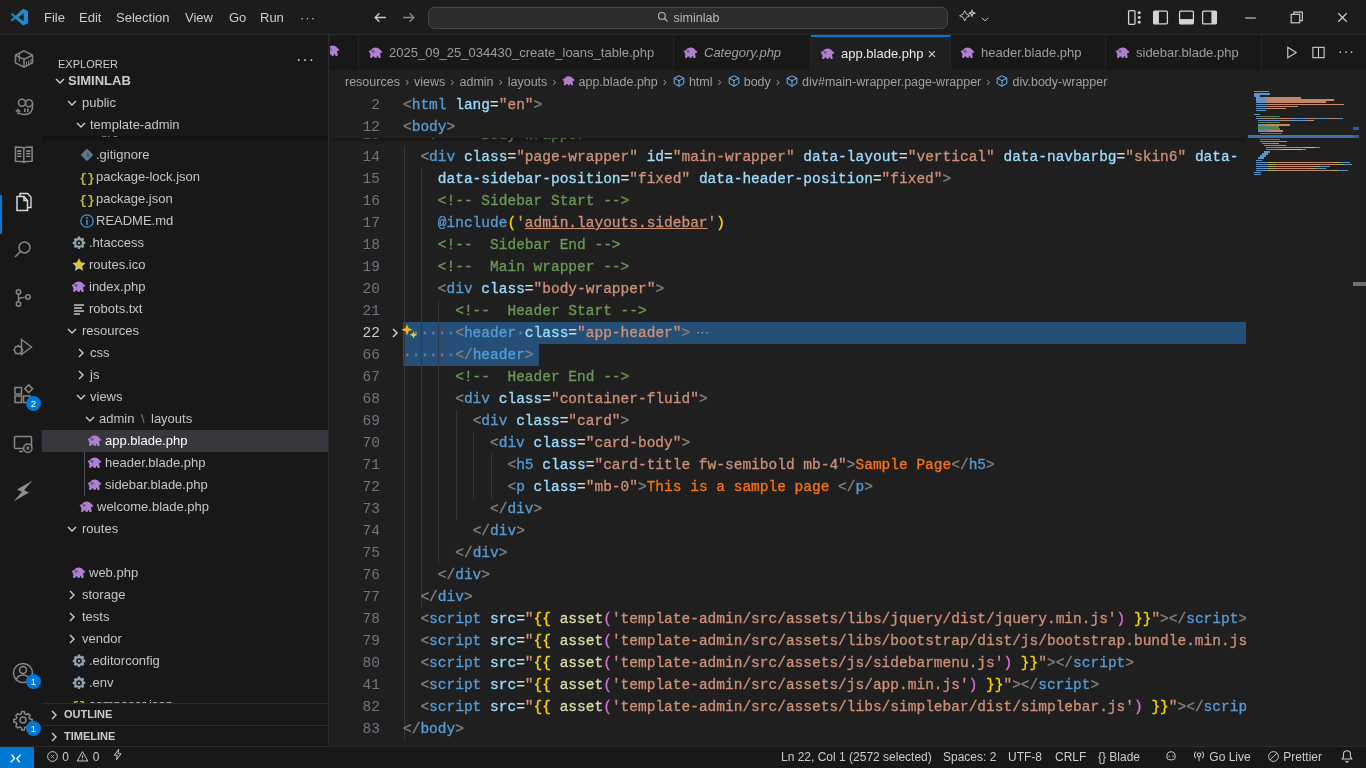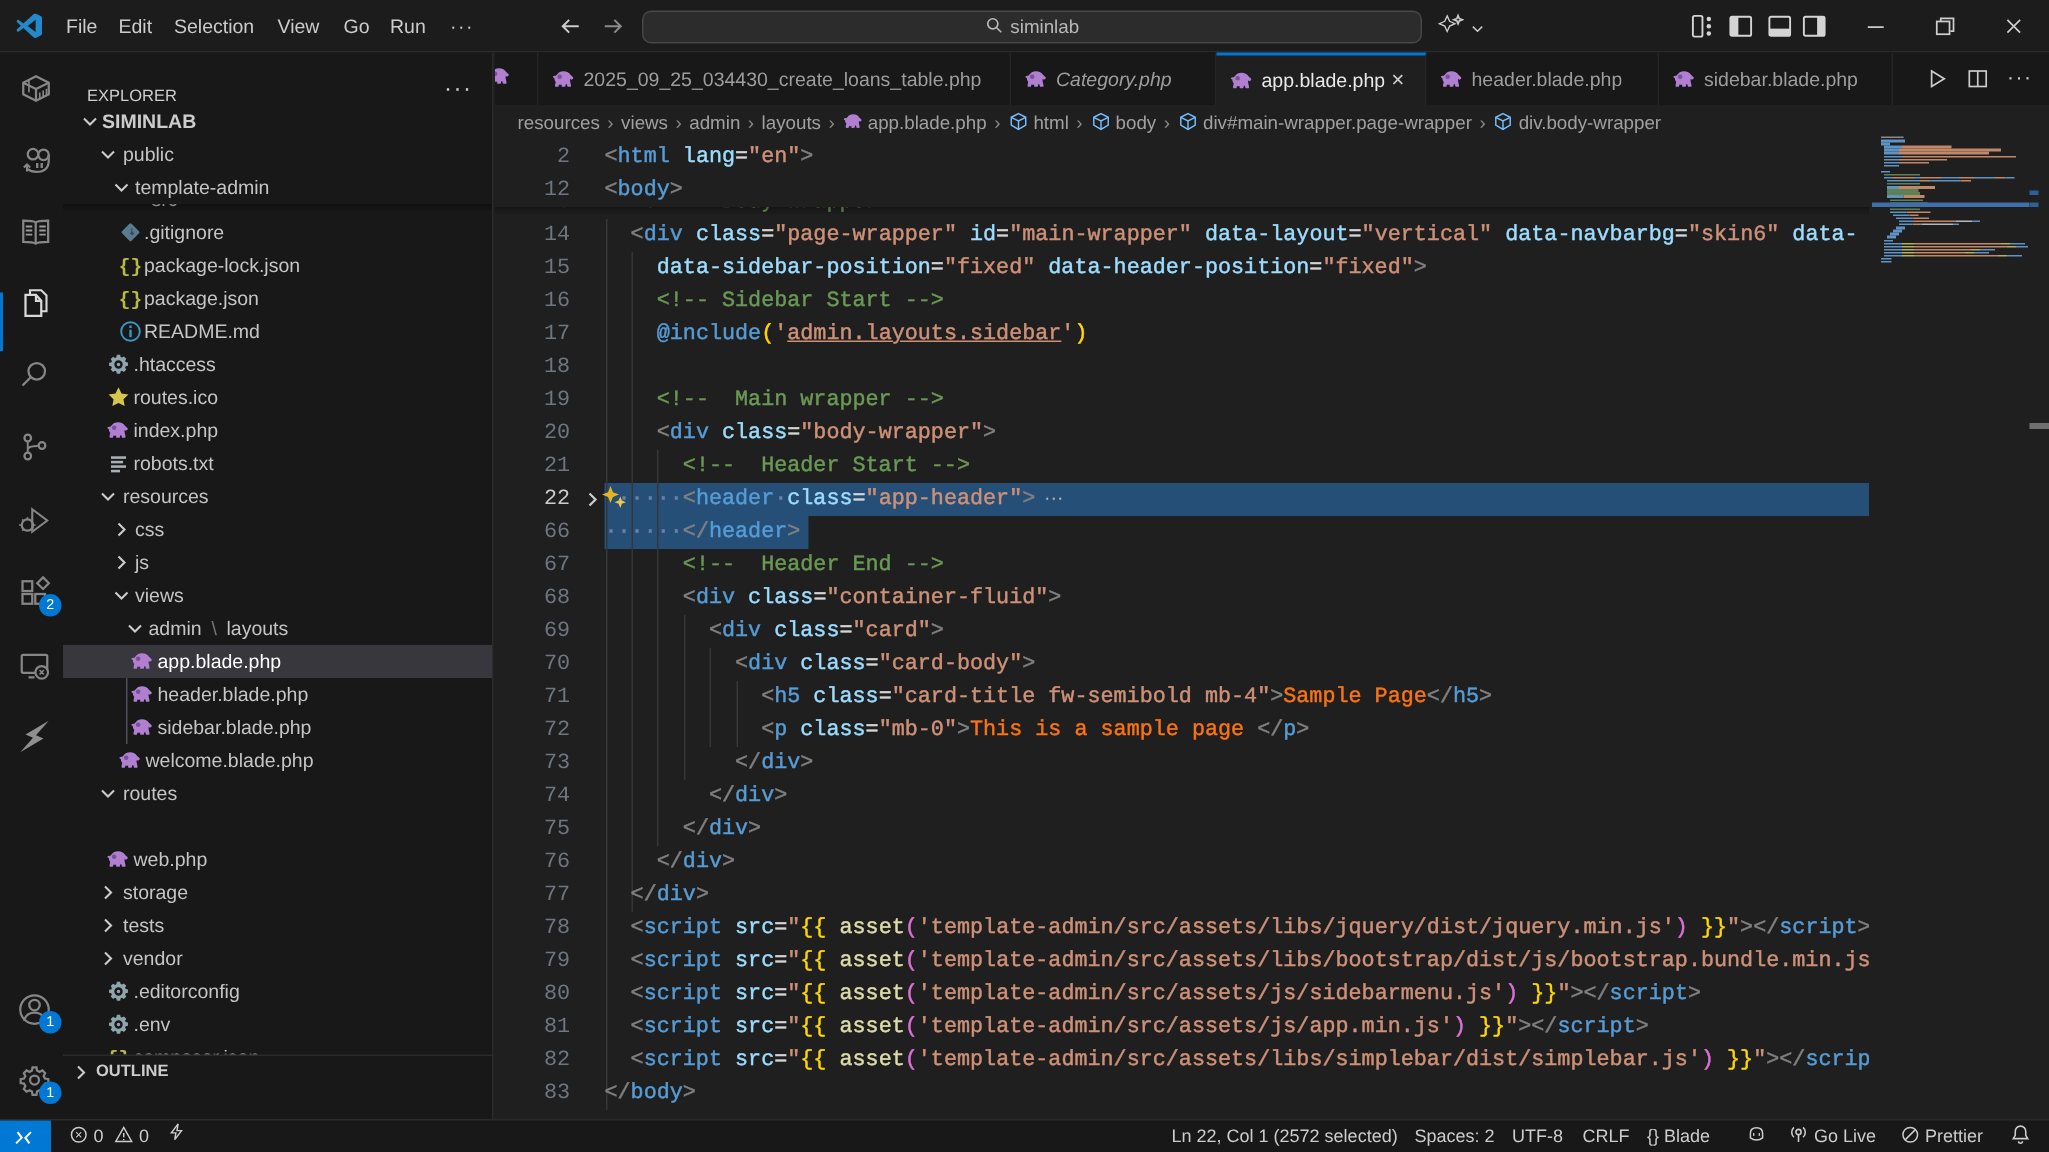--- a/index.html
+++ b/index.html
@@ -391,20 +391,26 @@
           <span class="tl" style="left:48px">template-admin</span>
         </div>
     <div style="position:absolute;left:0;top:66px;width:287px;height:6px;background:linear-gradient(#00000055,transparent)"></div>
   </div>
   <div class="shead" style="top:668px">
         <svg class="tic" style="left:4px;top:3px" width="16" height="16" viewBox="0 0 16 16">
           <path fill="none" stroke="#cccccc" stroke-width="1.4" d="M6 4l4 4-4 4"></path>
         </svg>
         <span style="position:absolute;left:22px">OUTLINE</span>
       </div>
+  <div class="shead" style="top:690px">
+        <svg class="tic" style="left:4px;top:3px" width="16" height="16" viewBox="0 0 16 16">
+          <path fill="none" stroke="#cccccc" stroke-width="1.4" d="M6 4l4 4-4 4"></path>
+        </svg>
+        <span style="position:absolute;left:22px">TIMELINE</span>
+      </div>
 </div>
 
 <div id="tabbar">
   <div class="tab" style="left:0;width:29px;padding:0;overflow:hidden">
         <span style="margin-left:-5px"><svg width="16" height="16" viewBox="0 0 16 16" style="flex:0 0 auto;margin-right:5px">
             <path fill="#b07fd0" d="M3.5 4.5c.8-1.3 2.3-2 4.2-2 2.1 0 3.8.9 4.6 2.4l1.6 1.4c.4.4.4 1-.1 1.3l-1 .6-.6-.7c-.2 1-.2 1.6.1 2.6l.4 1.9c.1.5-.2.9-.7.9h-1c-.4 0-.7-.2-.8-.6l-.3-1.2h-.7l-.2 1c-.1.5-.4.8-.9.8h-.9c-.5 0-.8-.3-.8-.8v-.7c-.6.2-1.2.2-1.8 0l-.1.7c-.1.5-.4.8-.9.8h-.8c-.5 0-.9-.4-.8-.9l.5-2.5c-.6-.5-.9-1.3-.9-2.2 0-.4-.3-.5-.5-.3l-.6-.9c.5-.6 1.3-.8 2-.6z"></path>
             <circle fill="#7a4fa0" cx="5.1" cy="6.2" r="1.5"></circle>
           </svg></span>
       </div>
   <div class="tab" style="left:29px;width:315px">
@@ -476,20 +482,21 @@
       <div class="ig" style="left:90.9px;top:74px;height:440px"></div>
       <div class="ig" style="left:108.3px;top:206px;height:264px"></div>
       <div class="ig" style="left:125.7px;top:316px;height:110px"></div>
       <div class="ig" style="left:143.1px;top:338px;height:66px"></div>
       <div class="ig" style="left:160.5px;top:360px;height:44px"></div>
   <div class="cl" style="top:30px">&nbsp;&nbsp;<span class="cm">&lt;!--&nbsp;&nbsp;&nbsp;Body&nbsp;Wrapper&nbsp;&nbsp;--&gt;</span></div>
       <div class="cl" style="top:52px">&nbsp;&nbsp;<span class="br">&lt;</span><span class="tg">div</span>&nbsp;<span class="at">class</span><span class="eq">=</span><span class="st">"page-wrapper"</span>&nbsp;<span class="at">id</span><span class="eq">=</span><span class="st">"main-wrapper"</span>&nbsp;<span class="at">data-layout</span><span class="eq">=</span><span class="st">"vertical"</span>&nbsp;<span class="at">data-navbarbg</span><span class="eq">=</span><span class="st">"skin6"</span>&nbsp;<span class="at">data-</span></div>
       <div class="cl" style="top:74px">&nbsp;&nbsp;&nbsp;&nbsp;<span class="at">data-sidebar-position</span><span class="eq">=</span><span class="st">"fixed"</span>&nbsp;<span class="at">data-header-position</span><span class="eq">=</span><span class="st">"fixed"</span><span class="br">&gt;</span></div>
       <div class="cl" style="top:96px">&nbsp;&nbsp;&nbsp;&nbsp;<span class="cm">&lt;!--&nbsp;Sidebar&nbsp;Start&nbsp;--&gt;</span></div>
       <div class="cl" style="top:118px">&nbsp;&nbsp;&nbsp;&nbsp;<span class="tg">@include</span><span class="b1">(</span><span class="st">'</span><span class="stu">admin.layouts.sidebar</span><span class="st">'</span><span class="b1">)</span></div>
+      <div class="cl" style="top:140px">&nbsp;&nbsp;&nbsp;&nbsp;<span class="cm">&lt;!--&nbsp;&nbsp;Sidebar&nbsp;End&nbsp;--&gt;</span></div>
       <div class="cl" style="top:162px">&nbsp;&nbsp;&nbsp;&nbsp;<span class="cm">&lt;!--&nbsp;&nbsp;Main&nbsp;wrapper&nbsp;--&gt;</span></div>
       <div class="cl" style="top:184px">&nbsp;&nbsp;&nbsp;&nbsp;<span class="br">&lt;</span><span class="tg">div</span>&nbsp;<span class="at">class</span><span class="eq">=</span><span class="st">"body-wrapper"</span><span class="br">&gt;</span></div>
       <div class="cl" style="top:206px">&nbsp;&nbsp;&nbsp;&nbsp;&nbsp;&nbsp;<span class="cm">&lt;!--&nbsp;&nbsp;Header&nbsp;Start&nbsp;--&gt;</span></div>
       <div class="cl" style="top:228px">&nbsp;<span class="ws">·····</span><span class="br">&lt;</span><span class="tg">header</span><span class="ws">·</span><span class="at">class</span><span class="eq">=</span><span class="st">"app-header"</span><span class="br">&gt;</span></div>
       <div class="cl" style="top:250px"><span class="ws">······</span><span class="br">&lt;/</span><span class="tg">header</span><span class="br">&gt;</span></div>
       <div class="cl" style="top:272px">&nbsp;&nbsp;&nbsp;&nbsp;&nbsp;&nbsp;<span class="cm">&lt;!--&nbsp;&nbsp;Header&nbsp;End&nbsp;--&gt;</span></div>
       <div class="cl" style="top:294px">&nbsp;&nbsp;&nbsp;&nbsp;&nbsp;&nbsp;<span class="br">&lt;</span><span class="tg">div</span>&nbsp;<span class="at">class</span><span class="eq">=</span><span class="st">"container-fluid"</span><span class="br">&gt;</span></div>
       <div class="cl" style="top:316px">&nbsp;&nbsp;&nbsp;&nbsp;&nbsp;&nbsp;&nbsp;&nbsp;<span class="br">&lt;</span><span class="tg">div</span>&nbsp;<span class="at">class</span><span class="eq">=</span><span class="st">"card"</span><span class="br">&gt;</span></div>
       <div class="cl" style="top:338px">&nbsp;&nbsp;&nbsp;&nbsp;&nbsp;&nbsp;&nbsp;&nbsp;&nbsp;&nbsp;<span class="br">&lt;</span><span class="tg">div</span>&nbsp;<span class="at">class</span><span class="eq">=</span><span class="st">"card-body"</span><span class="br">&gt;</span></div>
       <div class="cl" style="top:360px">&nbsp;&nbsp;&nbsp;&nbsp;&nbsp;&nbsp;&nbsp;&nbsp;&nbsp;&nbsp;&nbsp;&nbsp;<span class="br">&lt;</span><span class="tg">h5</span>&nbsp;<span class="at">class</span><span class="eq">=</span><span class="st">"card-title&nbsp;fw-semibold&nbsp;mb-4"</span><span class="br">&gt;</span><span class="tx">Sample&nbsp;Page</span><span class="br">&lt;/</span><span class="tg">h5</span><span class="br">&gt;</span></div>
@@ -523,21 +530,21 @@
       <div class="num" style="top:360px">71</div>
       <div class="num" style="top:382px">72</div>
       <div class="num" style="top:404px">73</div>
       <div class="num" style="top:426px">74</div>
       <div class="num" style="top:448px">75</div>
       <div class="num" style="top:470px">76</div>
       <div class="num" style="top:492px">77</div>
       <div class="num" style="top:514px">78</div>
       <div class="num" style="top:536px">79</div>
       <div class="num" style="top:558px">80</div>
-      <div class="num" style="top:580px">81</div>
+      <div class="num" style="top:580px">41</div>
       <div class="num" style="top:602px">82</div>
       <div class="num" style="top:624px">83</div>
   <span style="position:absolute;left:366px;top:228px;height:22px;line-height:20px;color:#b8b8b8;font-size:13px">···</span>
   <svg style="position:absolute;left:57px;top:231px" width="16" height="16" viewBox="0 0 16 16">
         <path fill="none" stroke="#cccccc" stroke-width="1.5" d="M6 4l4 4-4 4"></path>
       </svg>
   <svg style="position:absolute;left:70px;top:229px" width="20" height="19" viewBox="0 0 20 19">
         <path fill="#e6b422" d="M7 1l1.6 4.1L12.7 6.7 8.6 8.3 7 12.4 5.4 8.3 1.3 6.7 5.4 5.1z"></path>
         <path fill="#e8c84a" d="M13.5 8l1.1 2.7 2.7 1.1-2.7 1.1-1.1 2.7-1.1-2.7-2.7-1.1 2.7-1.1z"></path>
       </svg>

